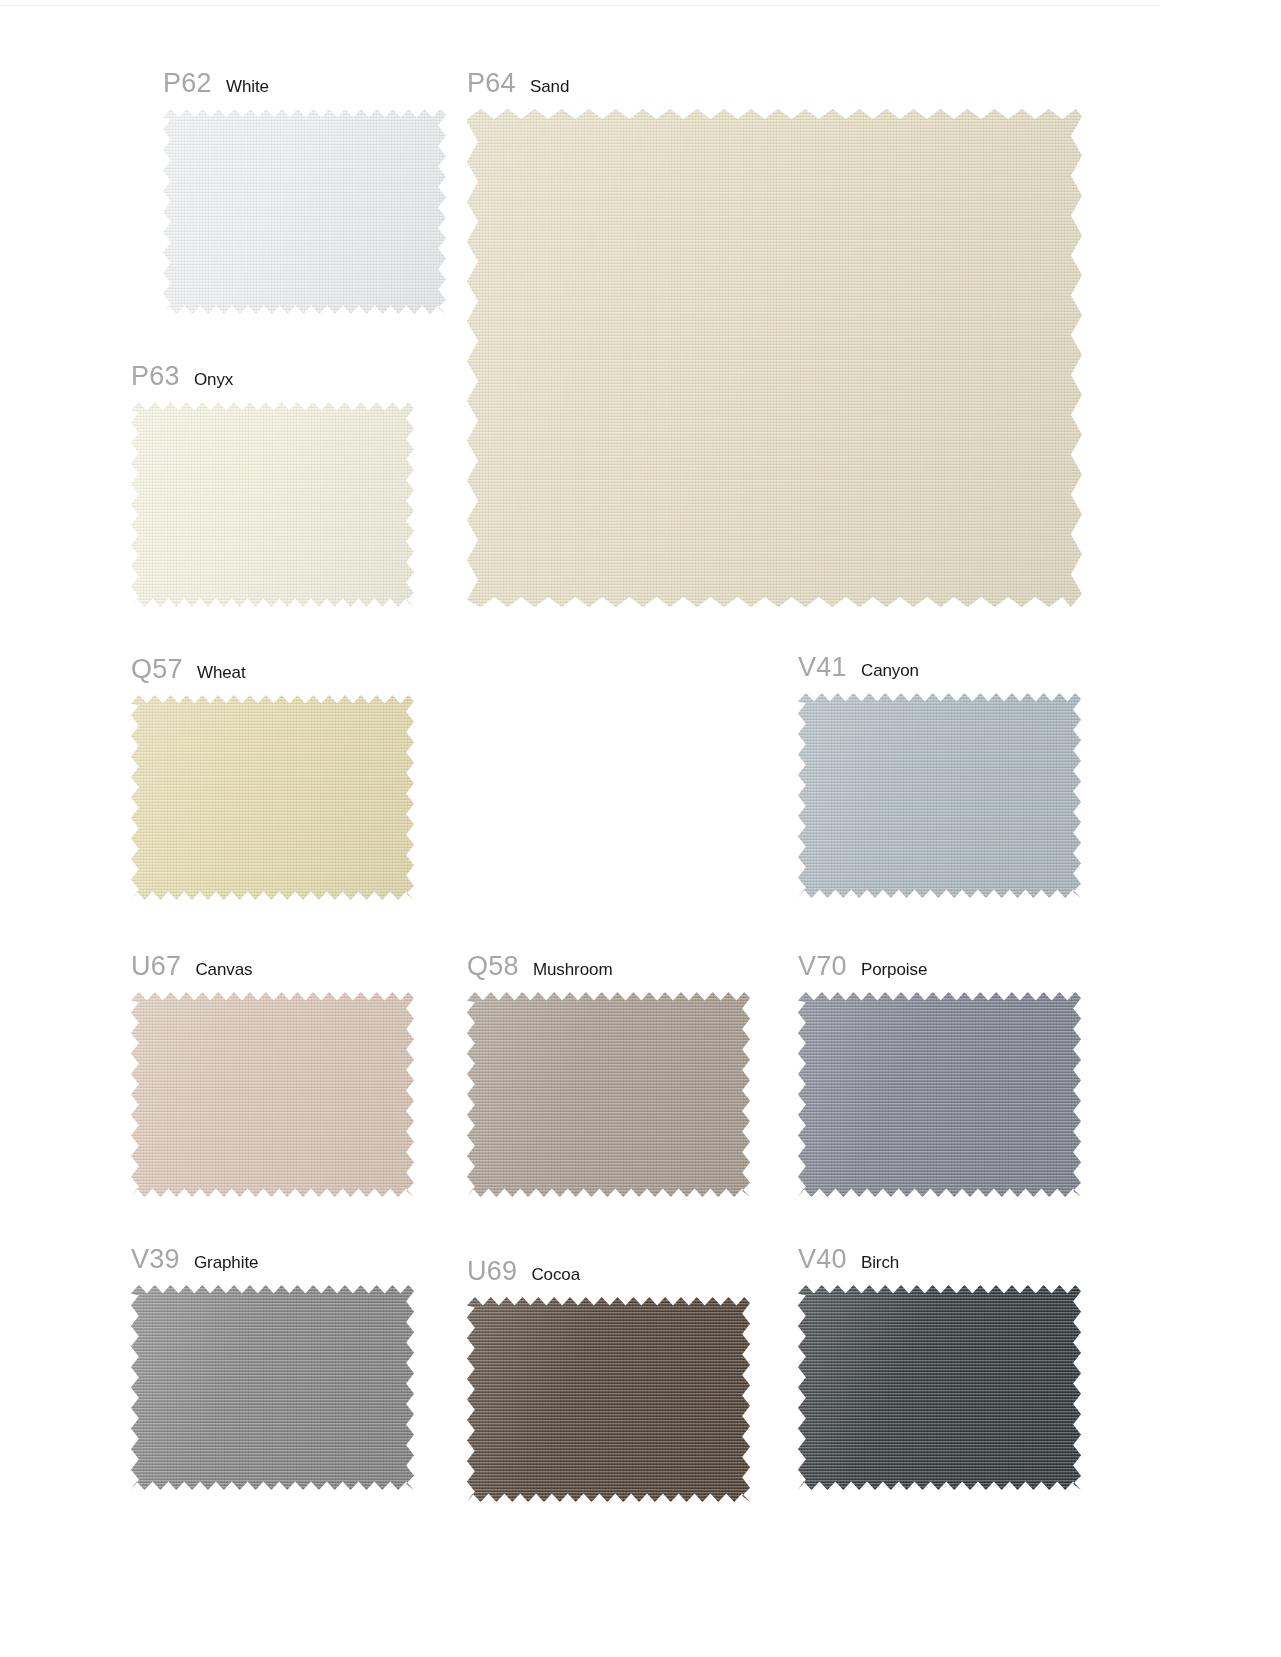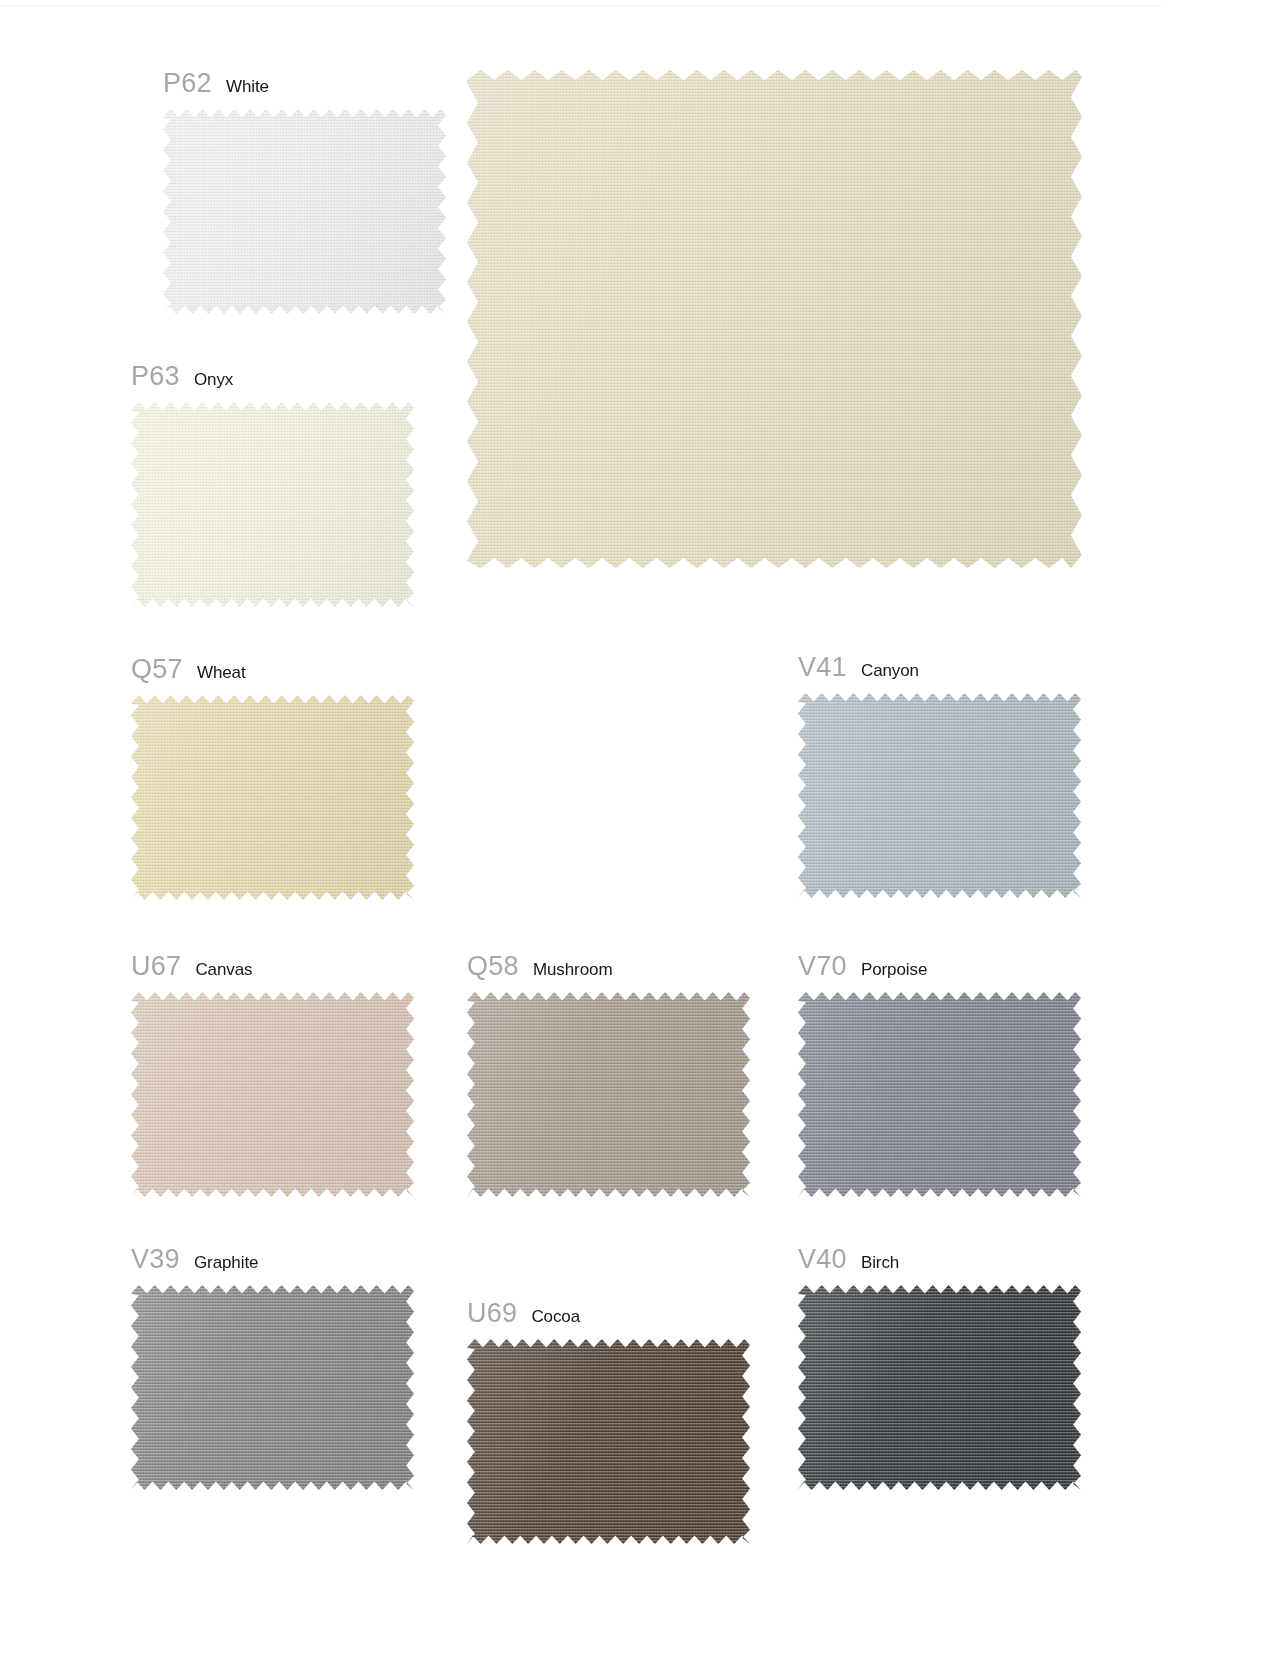--- a/index.html
+++ b/index.html
@@ -182,20 +182,24 @@
     </div>
     <div class="fabric-wrap">
       <div class="fabric pinked-sm" style="width: 283px; height: 205px; background-color: rgb(241, 240, 220);">
         <div class="weave"></div>
         <div class="sheen"></div>
       </div>
     </div>
   </div>
 
   <div class="card" style="left:467px; top:70px;">
+    <div class="label-row">
+      <span class="code">P64</span>
+      <span class="name">Sand</span>
+    </div>
     <div class="fabric-wrap">
       <div class="fabric pinked-lg" style="width: 615px; height: 498px; background-color: rgb(228, 220, 192);">
         <div class="weave"></div>
         <div class="sheen"></div>
       </div>
     </div>
   </div>
 
   <div class="card" style="left:131px; top:656px;">
     <div class="label-row">
@@ -269,21 +273,21 @@
       <span class="name">Graphite</span>
     </div>
     <div class="fabric-wrap">
       <div class="fabric pinked-sm" style="width: 283px; height: 205px; background-color: rgb(126, 126, 126);">
         <div class="weave"></div>
         <div class="sheen"></div>
       </div>
     </div>
   </div>
 
-  <div class="card" style="left:467px; top:1300px;">
+  <div class="card" style="left:467px; top:1258px;">
     <div class="label-row">
       <span class="code">U69</span>
       <span class="name">Cocoa</span>
     </div>
     <div class="fabric-wrap">
       <div class="fabric pinked-sm" style="width: 283px; height: 205px; background-color: rgb(74, 58, 46);">
         <div class="weave"></div>
         <div class="sheen"></div>
       </div>
     </div>

